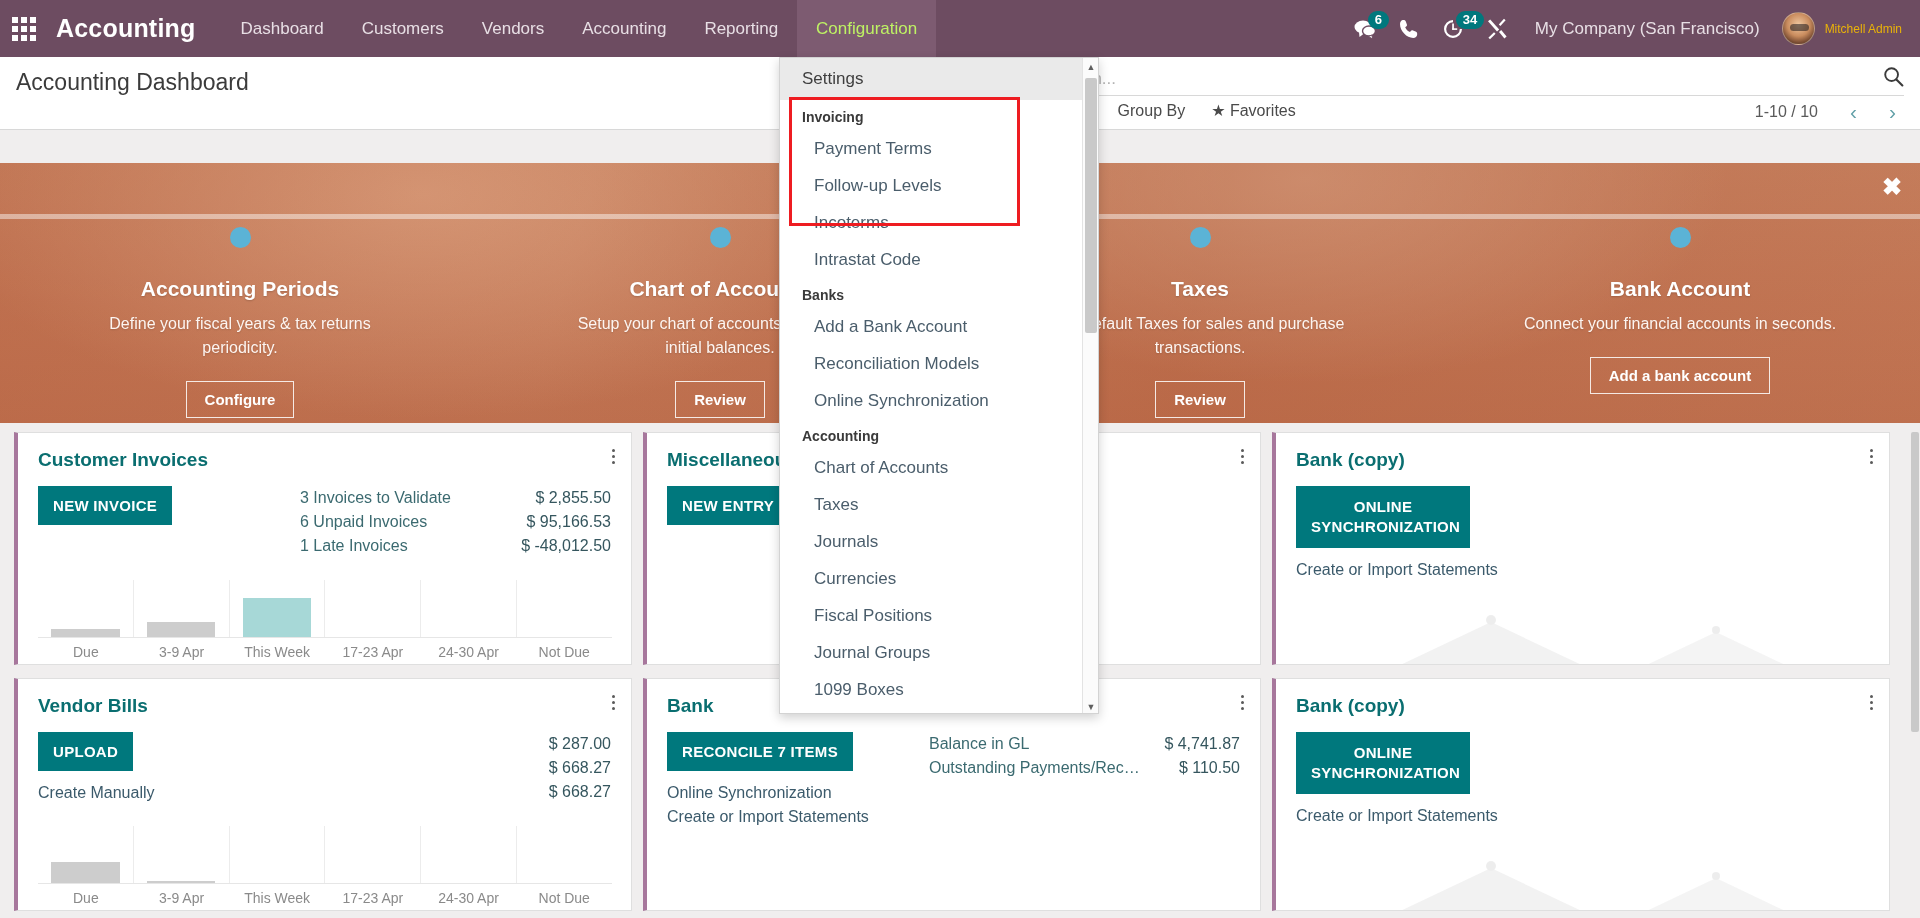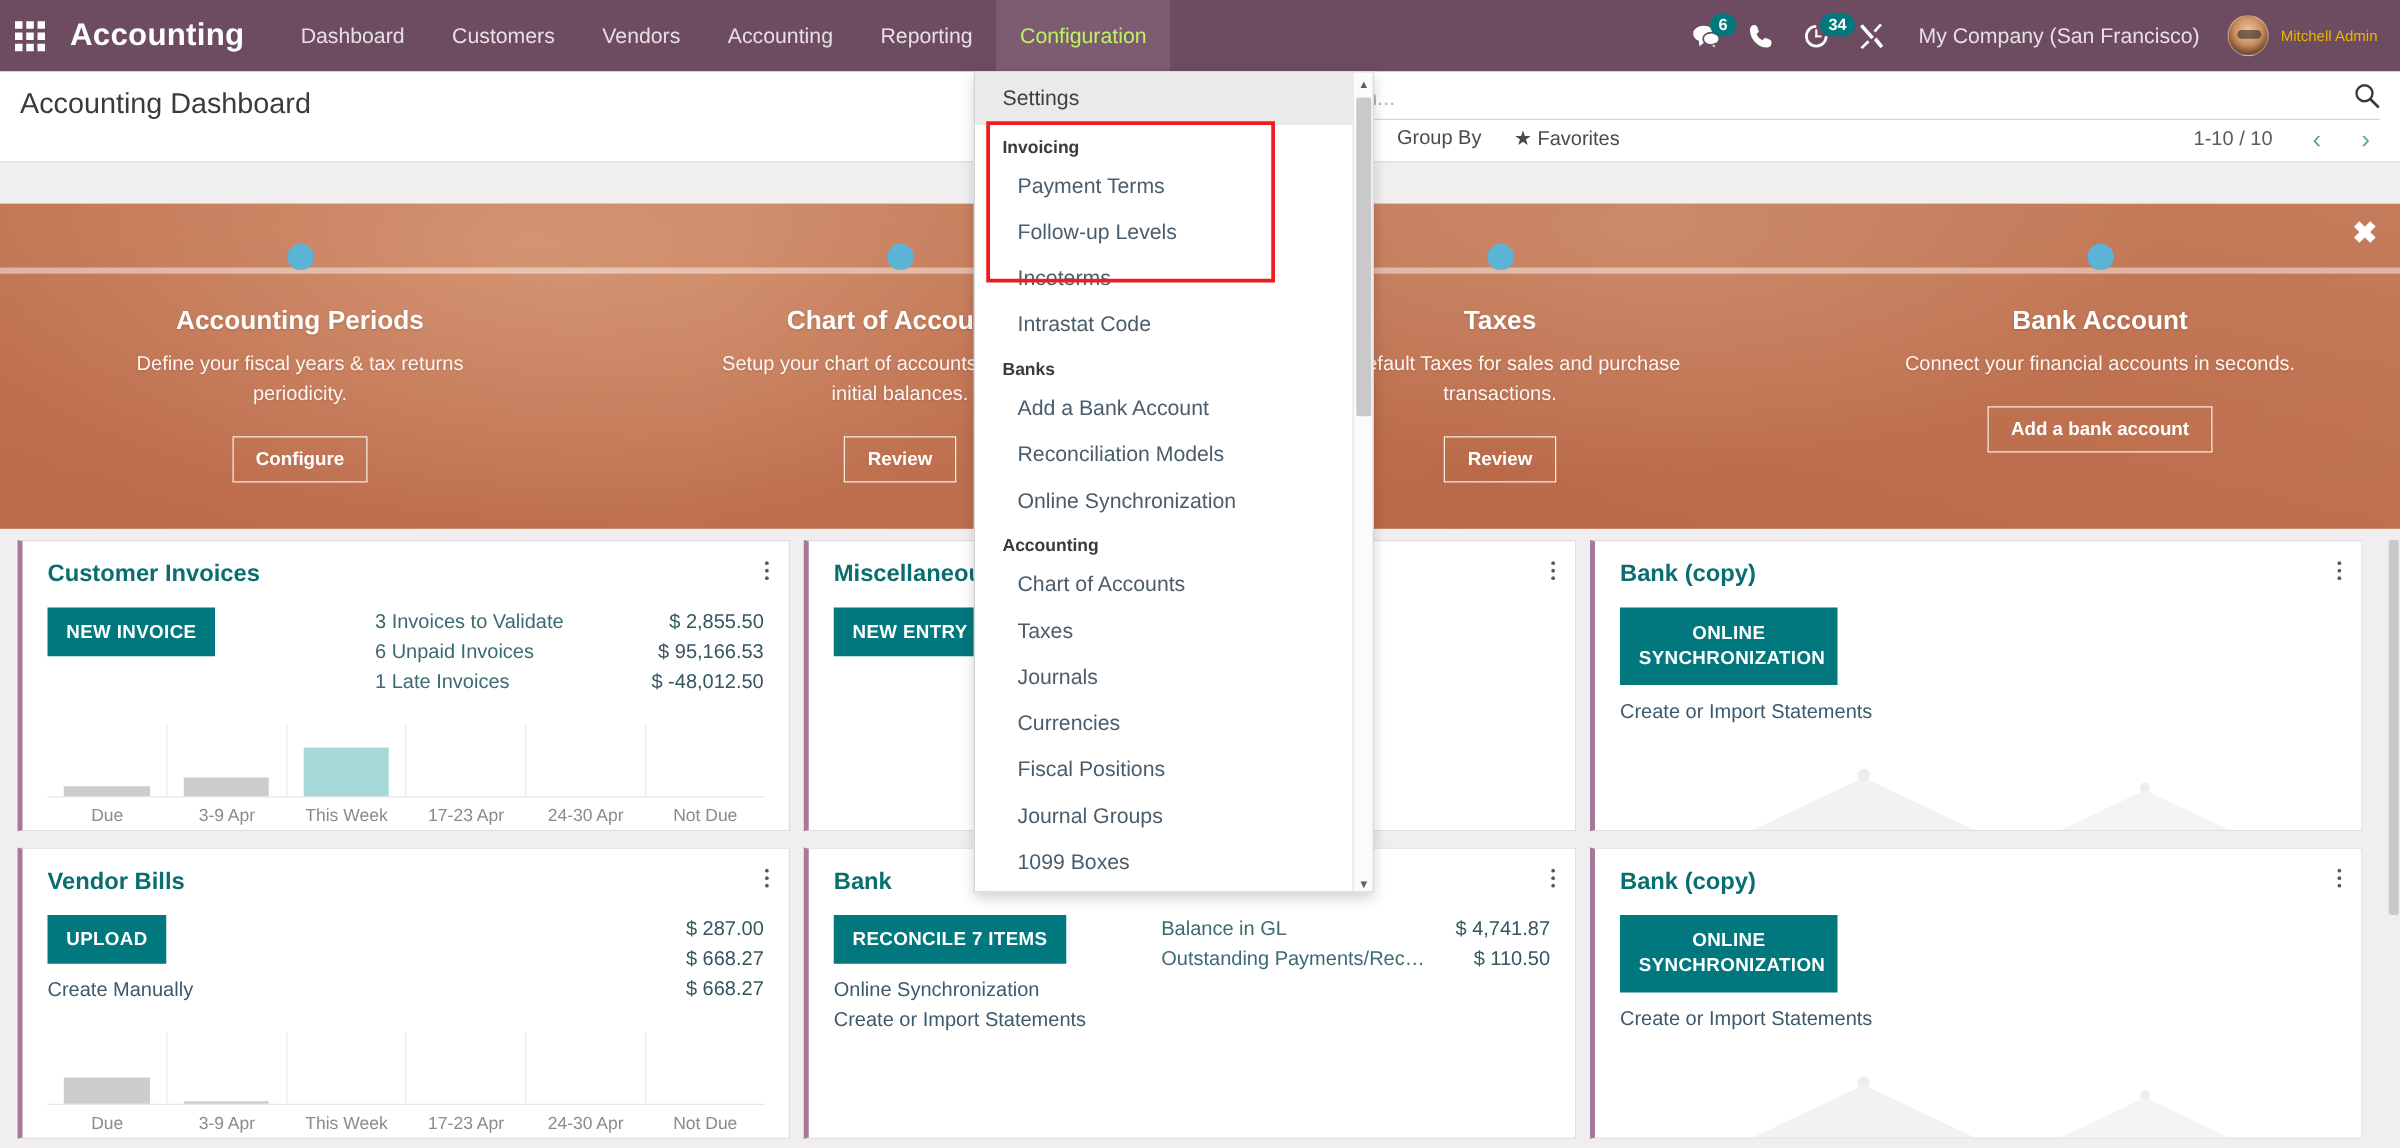--- a/index.html
+++ b/index.html
@@ -136,21 +136,21 @@
     position: absolute; top: 51px; left: 0; width: 1920px; height: 5px;
     background: rgba(255,255,255,.45);
   }
   .ob-steps {
     position: absolute; top: 0; left: 0; width: 1920px; height: 260px;
     display: flex;
   }
   .ob-step {
     flex: 1; position: relative;
     display: flex; flex-direction: column; align-items: center;
-    padding-top: 32px;
+    padding-top: 64px;
     text-align: center;
     color: #fff;
   }
   .ob-dot {
     width: 21px; height: 21px; border-radius: 50%;
     background: #5bb3d6; flex: none;
   }
   .ob-title {
     margin-top: 29px; font-size: 21px; font-weight: bold;
     text-shadow: 0 1px 2px rgba(0,0,0,.18);

